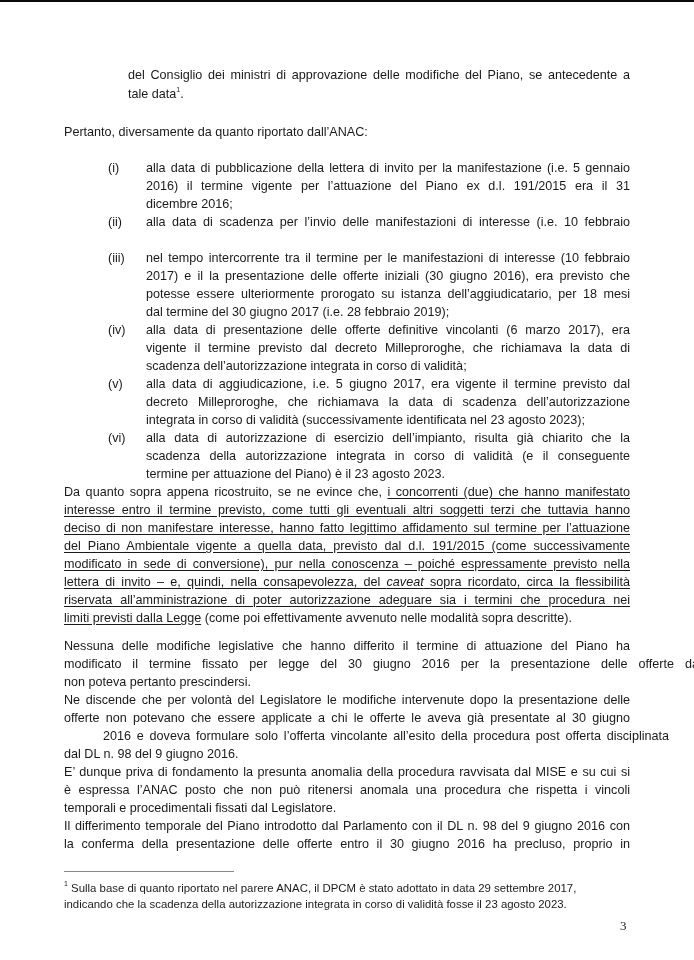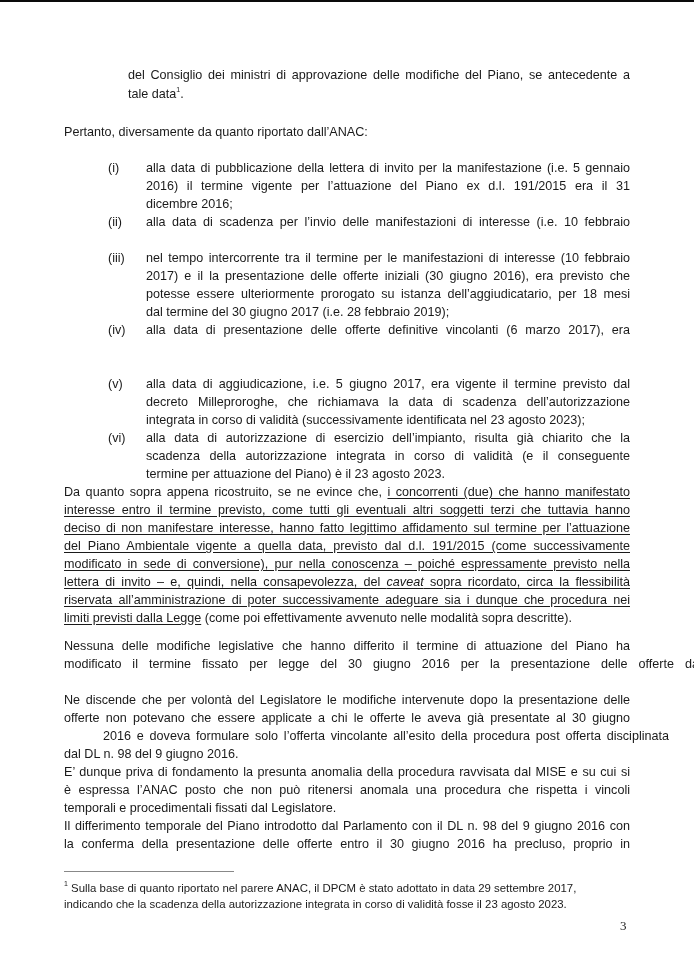--- a/index.html
+++ b/index.html
@@ -41,42 +41,45 @@
   <div class="line just" style="left:146px; top:214px; width:484px;">alla data di scadenza per l’invio delle manifestazioni di interesse (i.e. 10 febbraio</div>
 
   <div class="num" style="left:108px; top:250px;">(iii)</div>
   <div class="line just" style="left:146px; top:250px; width:484px;">nel tempo intercorrente tra il termine per le manifestazioni di interesse (10 febbraio</div>
   <div class="line just" style="left:146px; top:268px; width:484px;">2017) e il la presentazione delle offerte iniziali (30 giugno 2016), era previsto che</div>
   <div class="line just" style="left:146px; top:286px; width:484px;">potesse essere ulteriormente prorogato su istanza dell’aggiudicatario, per 18 mesi</div>
   <div class="line" style="left:146px; top:304px;">dal termine del 30 giugno 2017 (i.e. 28 febbraio 2019);</div>
 
   <div class="num" style="left:108px; top:322px;">(iv)</div>
   <div class="line just" style="left:146px; top:322px; width:484px;">alla data di presentazione delle offerte definitive vincolanti (6 marzo 2017), era</div>
+  <div class="line just" style="left:146px; top:340px; width:484px;">vigente il termine previsto dal decreto Milleproroghe, che richiamava la data di</div>
+  <div class="line" style="left:146px; top:358px;">scadenza dell’autorizzazione integrata in corso di validità;</div>
 
   <div class="num" style="left:108px; top:376px;">(v)</div>
   <div class="line just" style="left:146px; top:376px; width:484px;">alla data di aggiudicazione, i.e. 5 giugno 2017, era vigente il termine previsto dal</div>
   <div class="line just" style="left:146px; top:394px; width:484px;">decreto Milleproroghe, che richiamava la data di scadenza dell’autorizzazione</div>
   <div class="line" style="left:146px; top:412px;">integrata in corso di validità (successivamente identificata nel 23 agosto 2023);</div>
 
   <div class="num" style="left:108px; top:430px;">(vi)</div>
   <div class="line just" style="left:146px; top:430px; width:484px;">alla data di autorizzazione di esercizio dell’impianto, risulta già chiarito che la</div>
   <div class="line just" style="left:146px; top:448px; width:484px;">scadenza della autorizzazione integrata in corso di validità (e il conseguente</div>
   <div class="line" style="left:146px; top:466px;">termine per attuazione del Piano) è il 23 agosto 2023.</div>
 
   <div class="line just" style="left:64px; top:484px; width:566px;"><span>Da quanto sopra appena ricostruito, se ne evince che, </span><span class="u">i concorrenti (due) che hanno manifestato</span></div>
   <div class="line just u" style="left:64px; top:520px; width:566px;">deciso di non manifestare interesse, hanno fatto legittimo affidamento sul termine per l’attuazione</div>
   <div class="line just u" style="left:64px; top:502px; width:566px;">interesse entro il termine previsto, come tutti gli eventuali altri soggetti terzi che tuttavia hanno</div>
   <div class="line just u" style="left:64px; top:538px; width:566px;text-decoration:underline;">del Piano Ambientale vigente a quella data, previsto dal d.l. 191/2015 (come successivamente</div>
   <div class="line just u" style="left:64px; top:556px; width:566px;">modificato in sede di conversione), pur nella conoscenza – poiché espressamente previsto nella</div>
   <div class="line just u" style="left:64px; top:574px; width:566px;"><span>lettera di invito – e, quindi, nella consapevolezza, del </span><span class="i">caveat</span><span> sopra ricordato, circa la flessibilità</span></div>
-  <div class="line just u" style="left:64px; top:592px; width:566px;">riservata all’amministrazione di poter successivamente adeguare sia i dunque che procedura nei</div>
+  <div class="line just u" style="left:64px; top:592px; width:566px;">riservata all’amministrazione di poter autorizzazione adeguare sia i termini che procedura nei</div>
   <div class="line" style="left:64px; top:610px;"><span class="u">limiti previsti dalla Legge</span><span> (come poi effettivamente avvenuto nelle modalità sopra descritte).</span></div>
 
   <div class="line just" style="left:64px; top:638px; width:566px;">Nessuna delle modifiche legislative che hanno differito il termine di attuazione del Piano ha</div>
   <div class="line just" style="left:64px; top:656px; width:662px;">modificato il termine fissato per legge del 30 giugno 2016 per la presentazione delle offerte da cui</div>
+  <div class="line" style="left:64px; top:674px;">non poteva pertanto prescindersi.</div>
   <div class="line just" style="left:64px; top:692px; width:566px;">Ne discende che per volontà del Legislatore le modifiche intervenute dopo la presentazione delle</div>
   <div class="line just" style="left:64px; top:710px; width:566px;">offerte non potevano che essere applicate a chi le offerte le aveva già presentate al 30 giugno</div>
   <div class="line just" style="left:64px; top:728px; width:566px;margin-left:39px;">2016 e doveva formulare solo l’offerta vincolante all’esito della procedura post offerta disciplinata</div>
   <div class="line" style="left:64px; top:746px;">dal DL n. 98 del 9 giugno 2016.</div>
   <div class="line just" style="left:64px; top:764px; width:566px;">E’ dunque priva di fondamento la presunta anomalia della procedura ravvisata dal MISE e su cui si</div>
   <div class="line just" style="left:64px; top:782px; width:566px;">è espressa l’ANAC posto che non può ritenersi anomala una procedura che rispetta i vincoli</div>
   <div class="line" style="left:64px; top:800px;">temporali e procedimentali fissati dal Legislatore.</div>
   <div class="line just" style="left:64px; top:818px; width:566px;">Il differimento temporale del Piano introdotto dal Parlamento con il DL n. 98 del 9 giugno 2016 con</div>
   <div class="line just" style="left:64px; top:836px; width:566px;">la conferma della presentazione delle offerte entro il 30 giugno 2016 ha precluso, proprio in</div>
 

